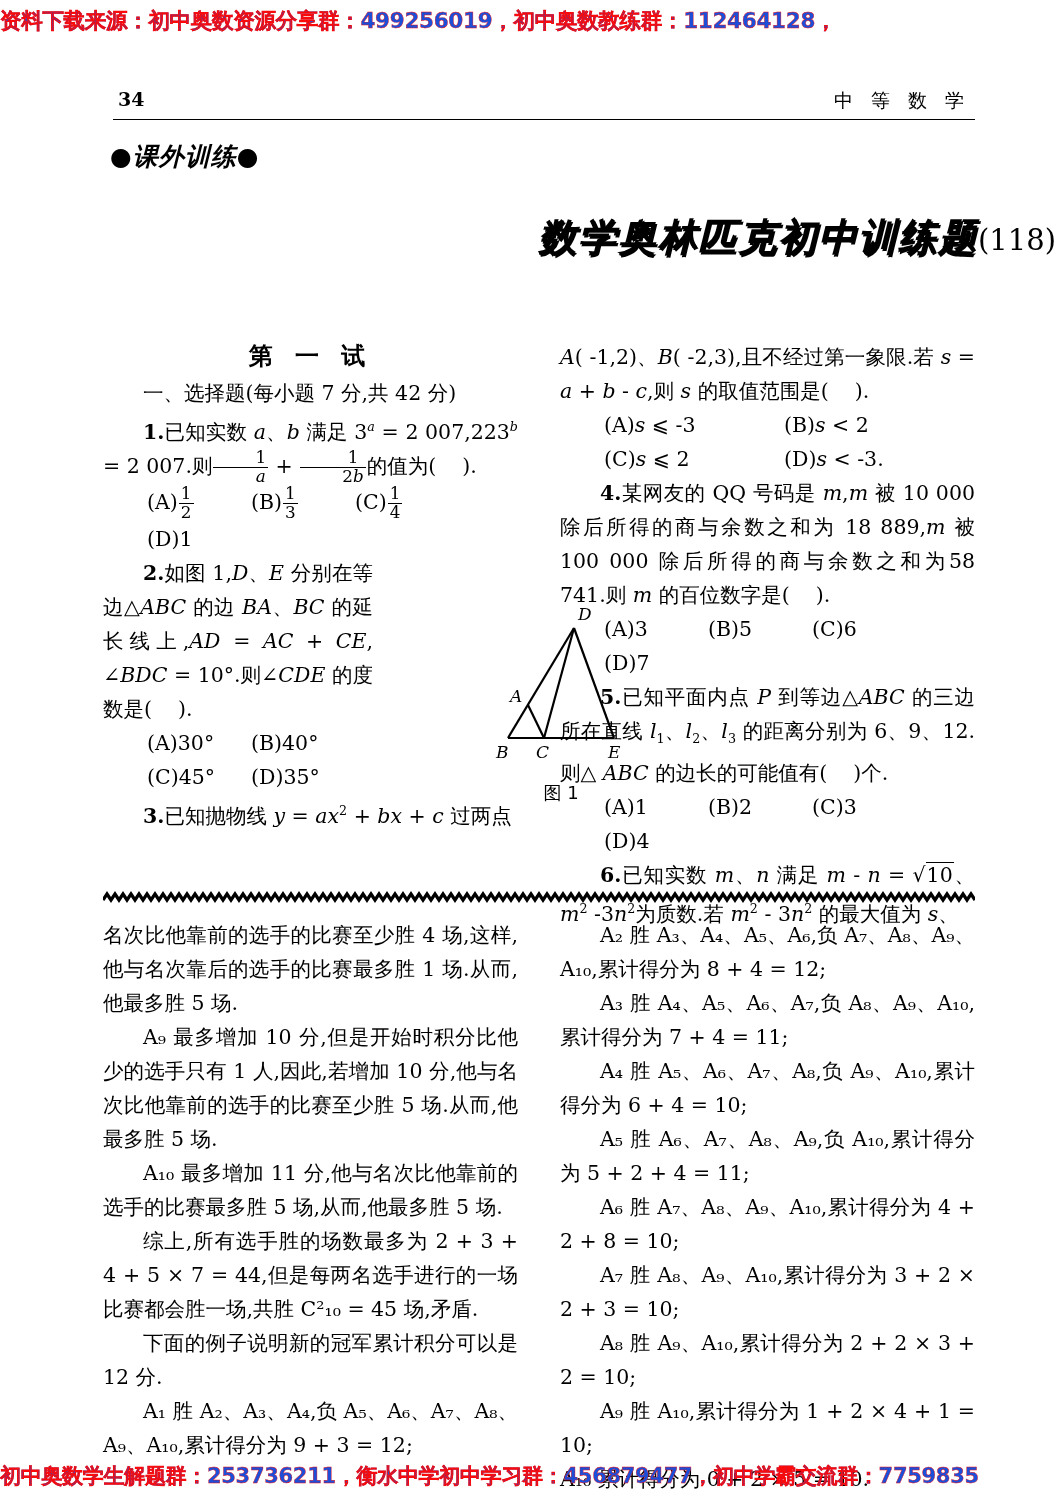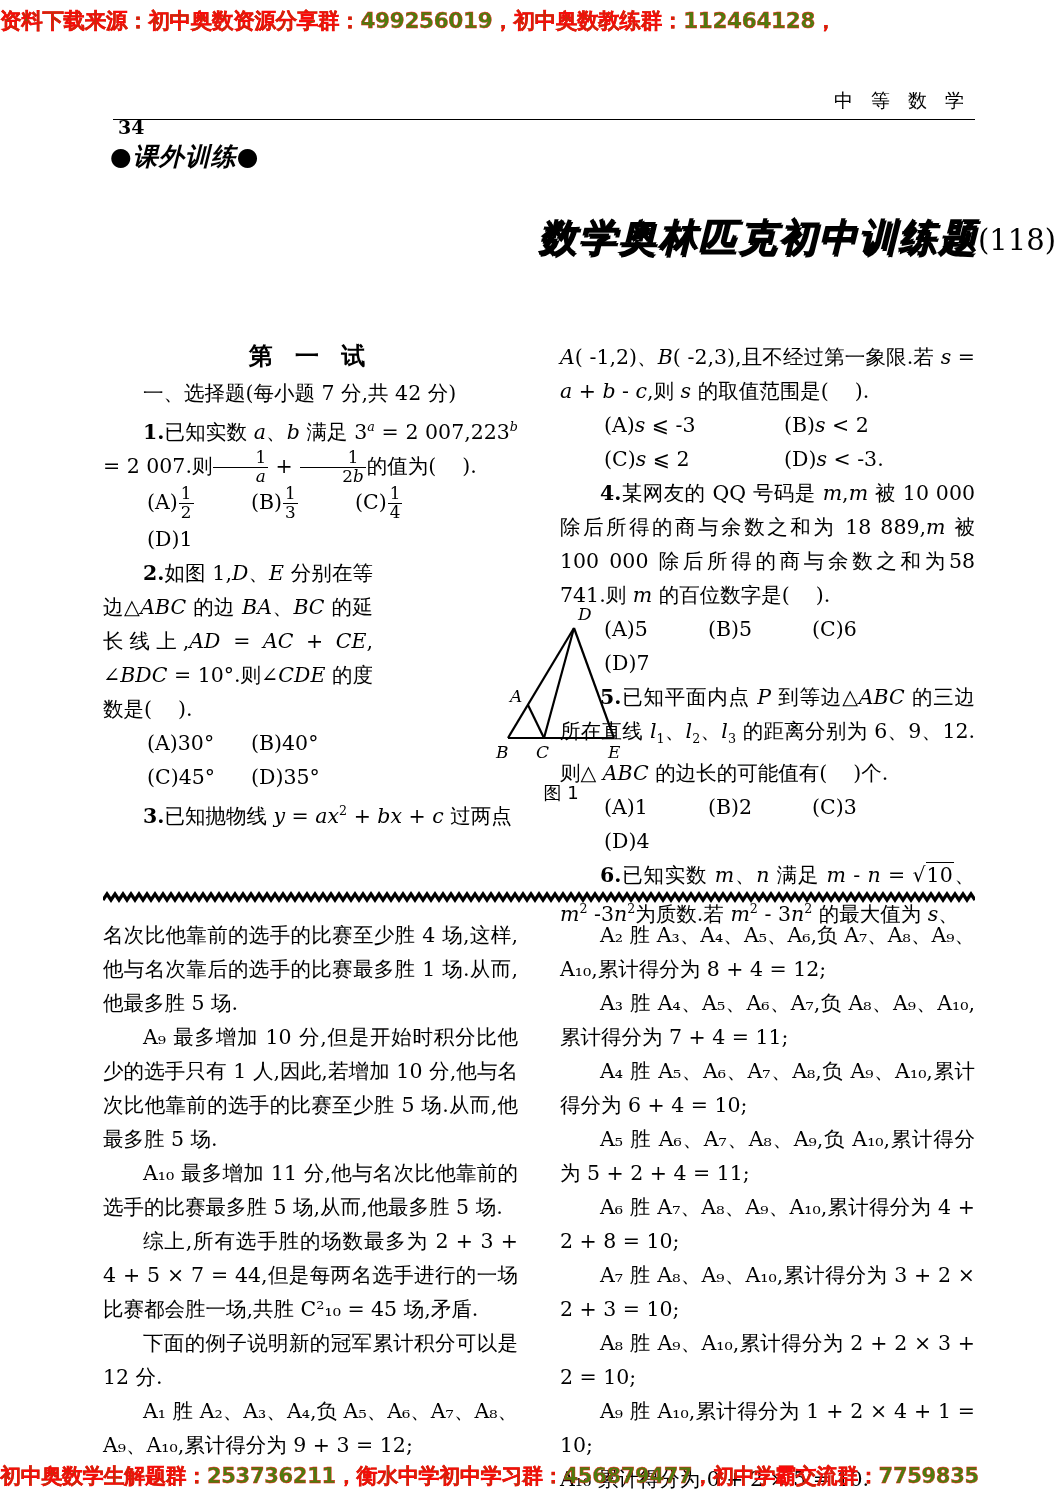--- a/index.html
+++ b/index.html
@@ -13,21 +13,21 @@
     position: relative;
     font-family: "DejaVu Serif", "Liberation Serif", serif;
     overflow: hidden;
   }
 
   
   .promo {
     position: absolute;
     left: 0;
     width: 1056px;
-    color: #4d7c0f;
+    color: #1d4ed8;
     font-family: "DejaVu Sans", "Liberation Sans", sans-serif;
     font-weight: bold;
     font-size: 21.5px;
     letter-spacing: -0.3px;
     white-space: nowrap;
     -webkit-text-stroke: 0.4px #fa0a0a;
   }
   .promo-top { top: 6px; }
   .promo-bottom { top: 1462px; font-size: 21px; }
 
@@ -46,21 +46,20 @@
     top: 88px;
     width: 852px;
     height: 30px;
   }
   .folio {
     position: absolute;
     left: 0; top: 0;
     font-size: 19px;
     font-weight: bold;
     font-family: "DejaVu Serif", "Liberation Serif", serif;
-    margin-top: 28px;
   }
   .journal {
     position: absolute;
     right: 0; top: 0;
     font-size: 19px;
     letter-spacing: 6px;
     font-family: "DejaVu Sans", "Liberation Sans", sans-serif;
   }
   .runrule {
     position: absolute;
@@ -282,21 +281,21 @@
         <span class="ci-wide">(A)<i class="v">s</i> ⩽ -3</span><span class="ci-wide">(B)<i class="v">s</i> &lt; 2</span>
       </p>
       <p class="choices">
         <span class="ci-wide">(C)<i class="v">s</i> ⩽ 2</span><span class="ci-wide">(D)<i class="v">s</i> &lt; -3.</span>
       </p>
 
       <p class="body ind">
         <b>4.</b>某网友的 QQ 号码是 <i class="v">m</i>,<i class="v">m</i> 被 10 000 除后所得的商与余数之和为 18 889,<i class="v">m</i> 被 100 000 除后所得的商与余数之和为58 741.则 <i class="v">m</i> 的百位数字是(&nbsp;&nbsp;&nbsp;&nbsp;).
       </p>
       <p class="choices">
-        <span class="ci">(A)5</span><span class="ci">(B)5</span><span class="ci">(C)6</span><span class="ci">(D)7</span>
+        <span class="ci">(A)3</span><span class="ci">(B)5</span><span class="ci">(C)6</span><span class="ci">(D)7</span>
       </p>
 
       <p class="body ind">
         <b>5.</b>已知平面内点 <i class="v">P</i> 到等边△<i class="v">ABC</i> 的三边所在直线 <i class="v">l</i><sub class="e" style="font-style:normal">1</sub>、<i class="v">l</i><sub class="e" style="font-style:normal">2</sub>、<i class="v">l</i><sub class="e" style="font-style:normal">3</sub> 的距离分别为 6、9、12.则△ <i class="v">ABC</i> 的边长的可能值有(&nbsp;&nbsp;&nbsp;&nbsp;)个.
       </p>
       <p class="choices">
         <span class="ci">(A)1</span><span class="ci">(B)2</span><span class="ci">(C)3</span><span class="ci">(D)4</span>
       </p>
 
       <p class="body ind">

